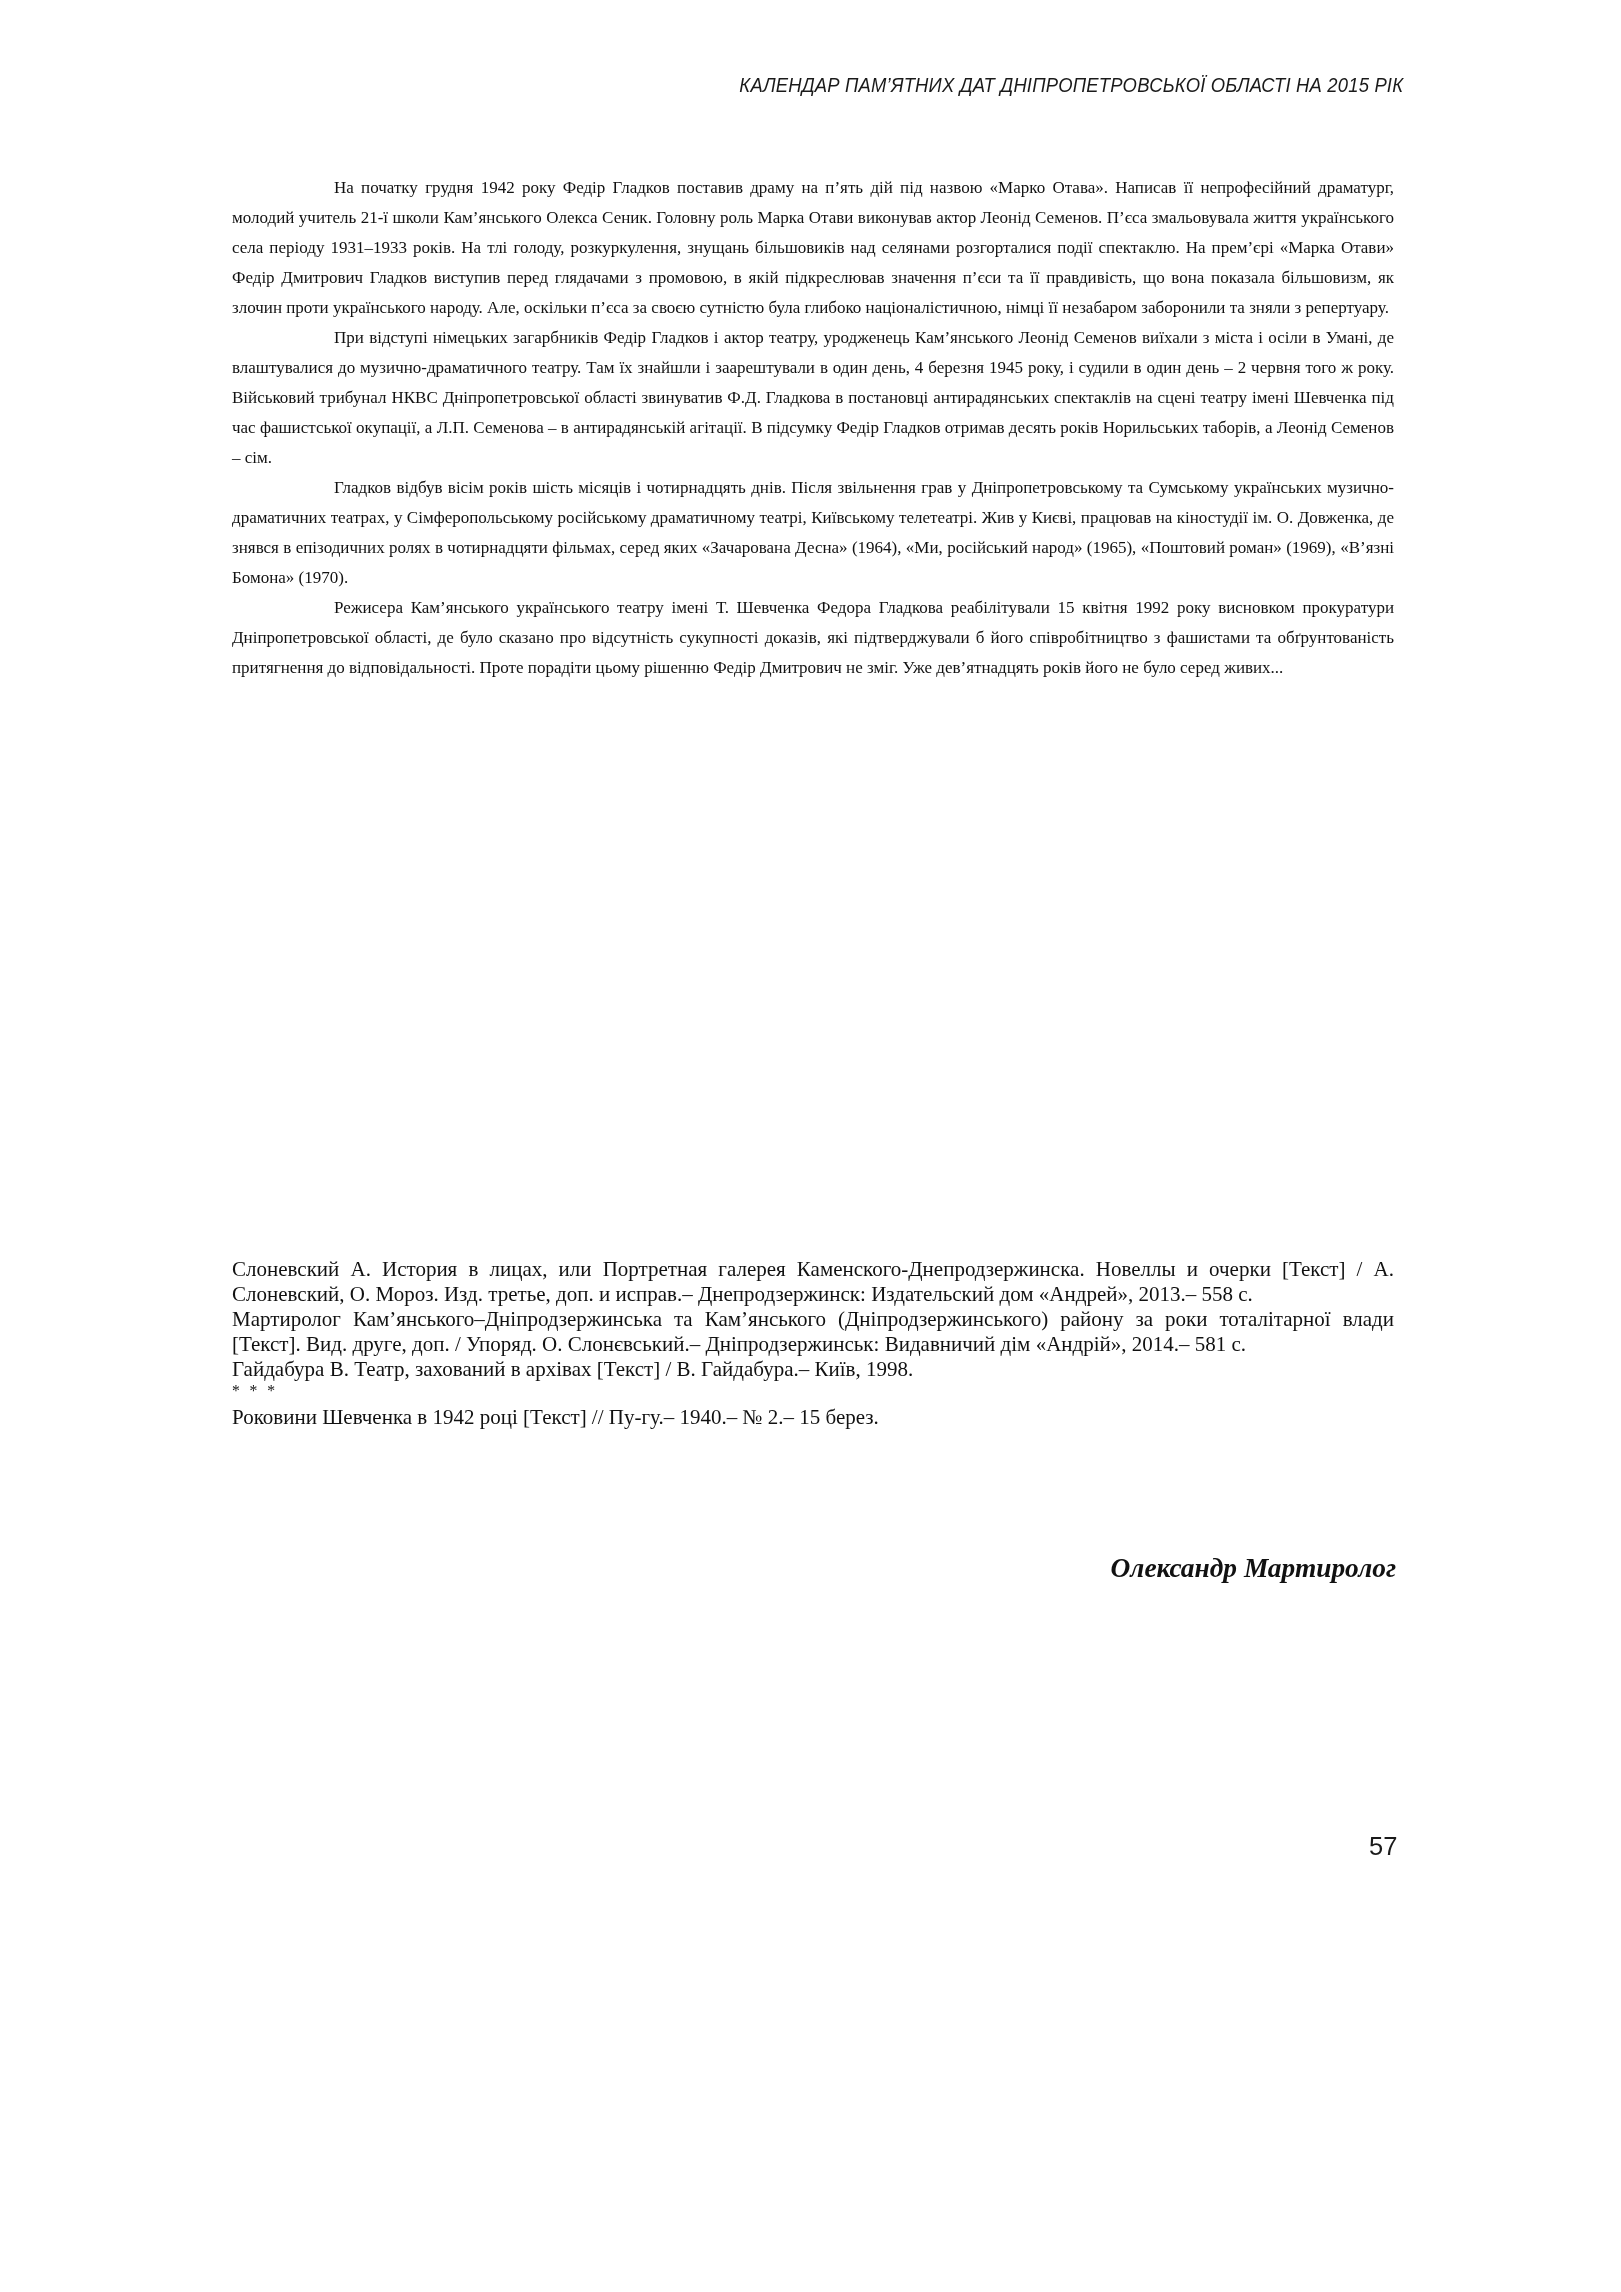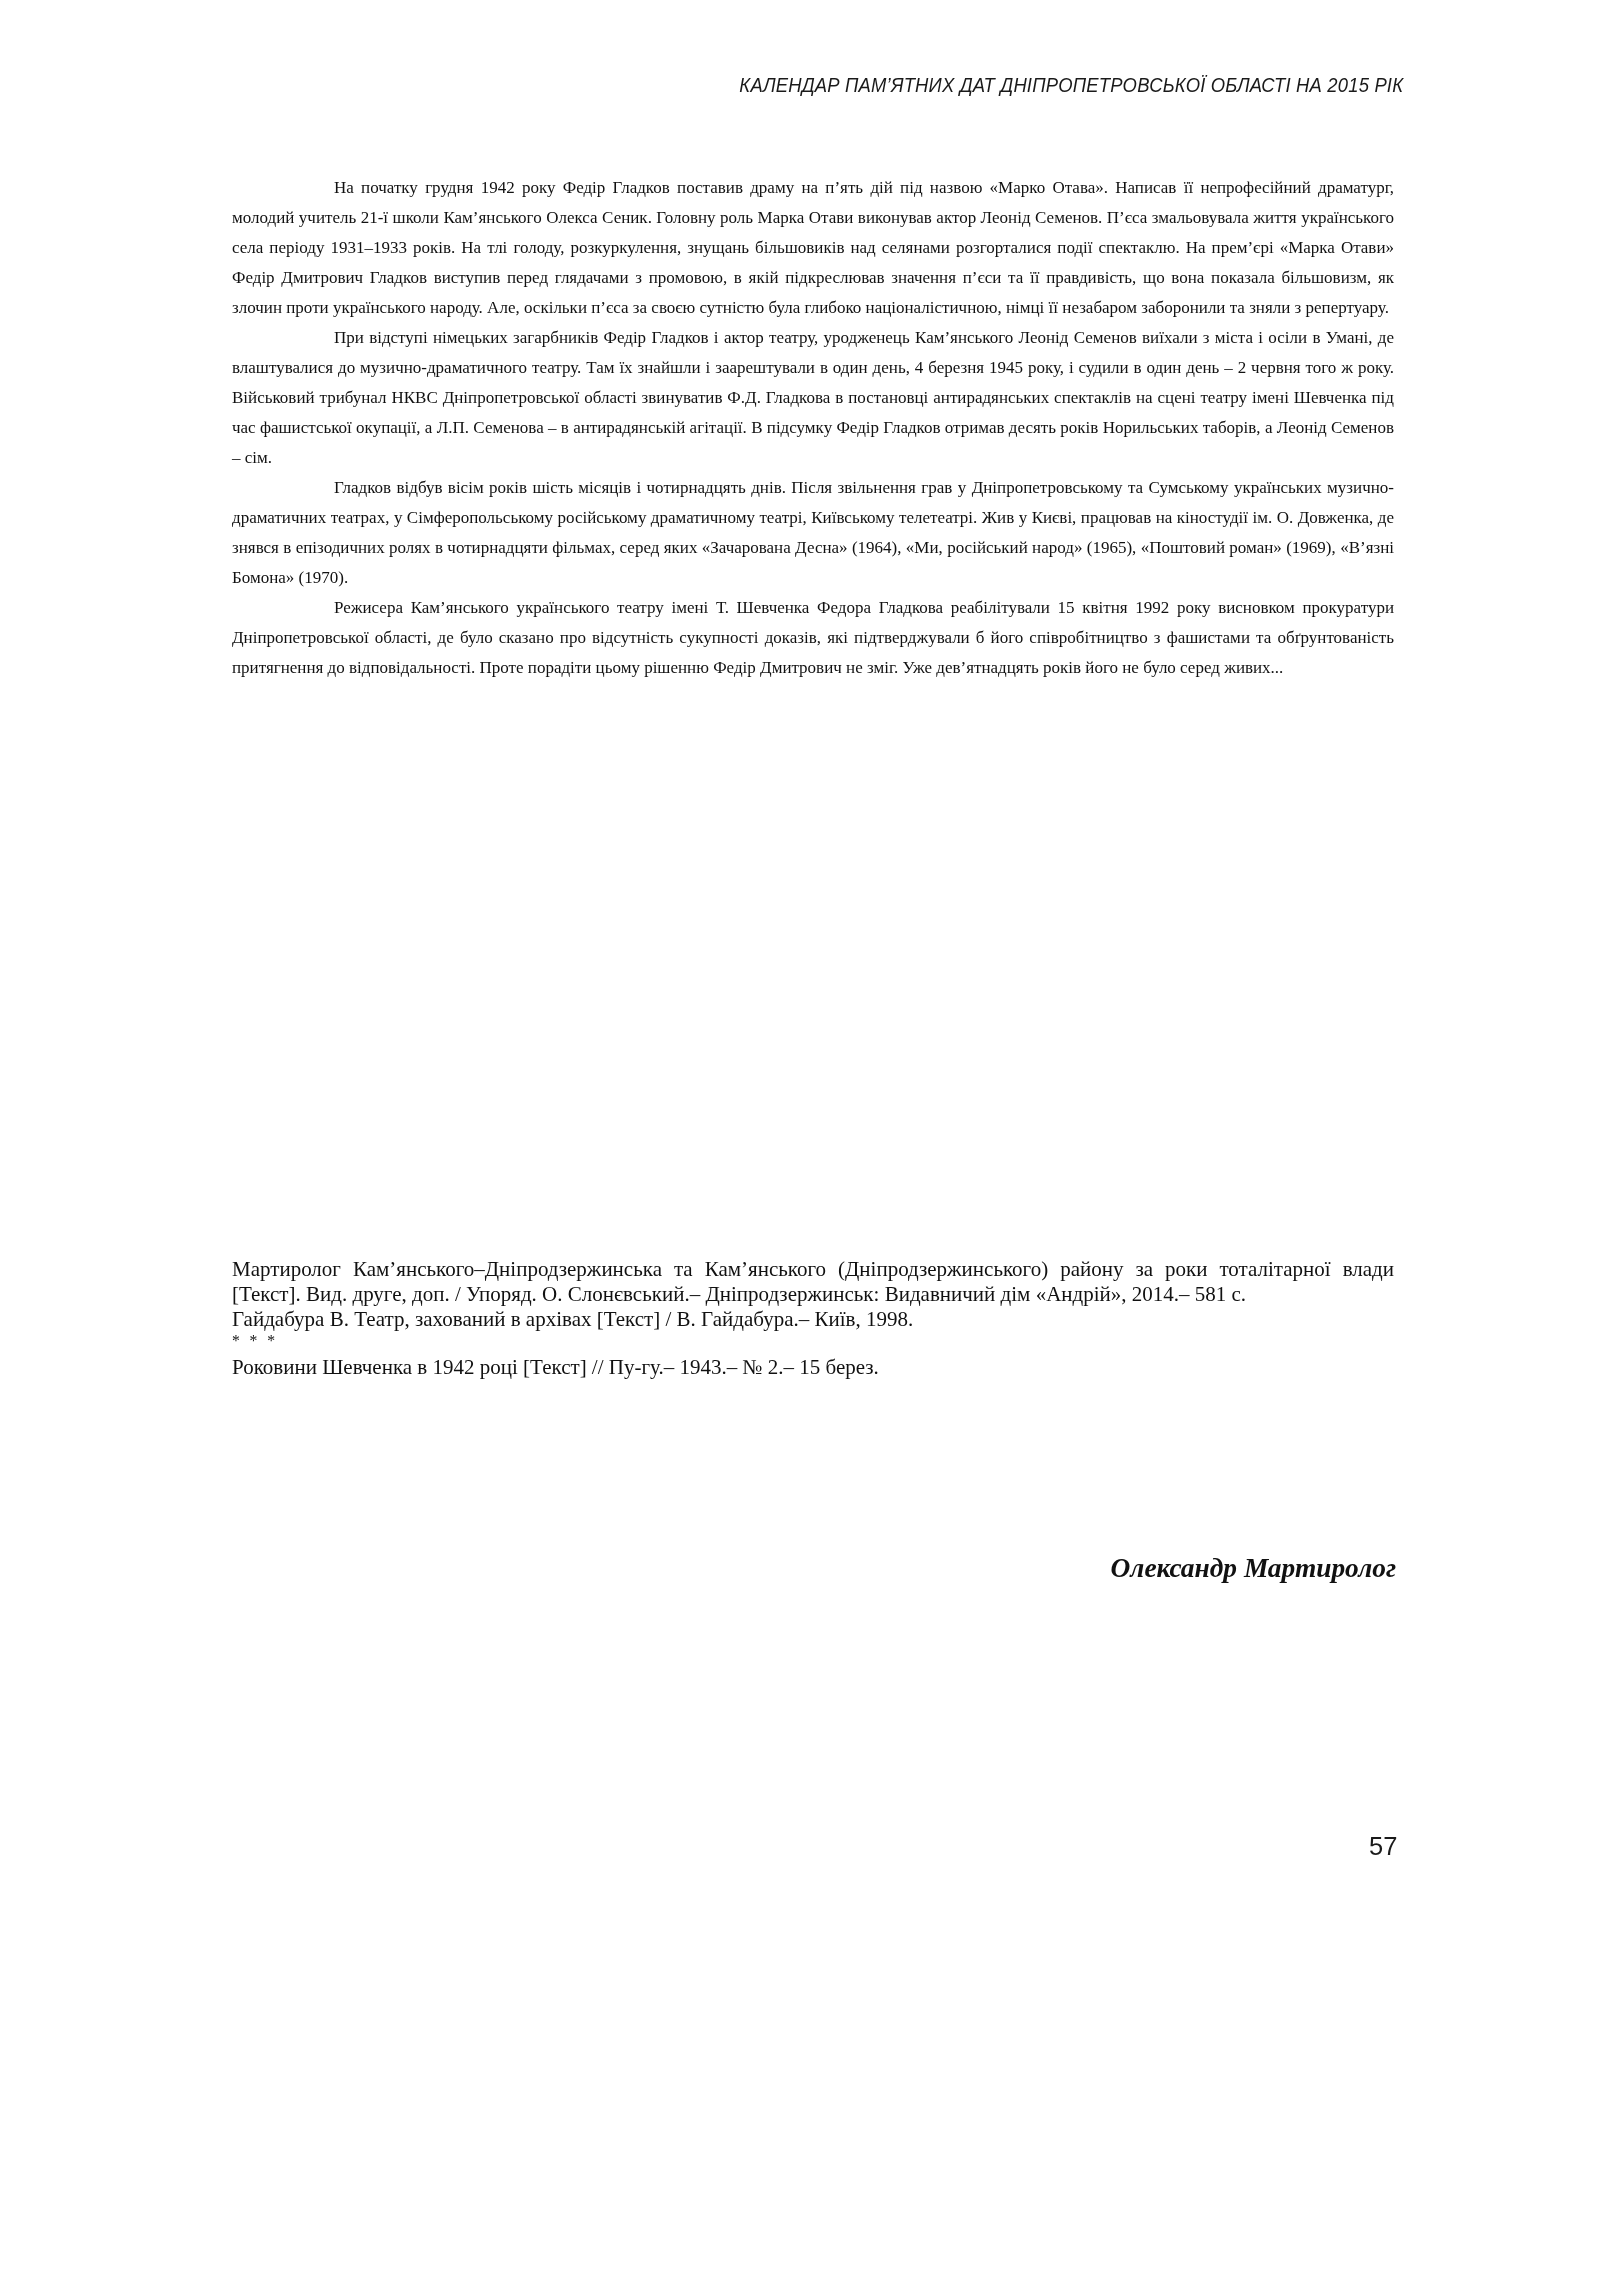--- a/index.html
+++ b/index.html
@@ -90,22 +90,23 @@
 <div class="running-header">КАЛЕНДАР ПАМ’ЯТНИХ ДАТ ДНІПРОПЕТРОВСЬКОЇ ОБЛАСТІ НА 2015 РІК</div>
 
 <div class="main-text">
   <p>На початку грудня 1942 року Федір Гладков поставив драму на п’ять дій під назвою «Марко Отава». Написав її непрофесійний драматург, молодий учитель 21-ї школи Кам’янського Олекса Сеник. Головну роль Марка Отави виконував актор Леонід Семенов. П’єса змальовувала життя українського села періоду 1931–1933 років. На тлі голоду, розкуркулення, знущань більшовиків над селянами розгорталися події спек­таклю. На прем’єрі «Марка Отави» Федір Дмитрович Гладков виступив перед глядача­ми з промовою, в якій підкреслював значення п’єси та її правдивість, що вона показала більшовизм, як злочин проти українського народу. Але, оскільки п’єса за своєю сутністю була глибоко націоналістичною, німці її незабаром заборонили та зняли з ре­пертуару.</p>
   <p>При відступі німецьких загарбників Федір Гладков і актор театру, уродженець Кам’янського Леонід Семенов виїхали з міста і осіли в Умані, де влаштувалися до му­зично-драматичного театру. Там їх знайшли і заарештували в один день, 4 березня 1945 року, і судили в один день – 2 червня того ж року. Військовий трибунал НКВС Дніпро­петровської області звинуватив Ф.Д. Гладкова в постановці антирадянських спектаклів на сцені театру імені Шевченка під час фашистської окупації, а Л.П. Семенова – в анти­радянській агітації. В підсумку Федір Гладков отримав десять років Норильських та­борів, а Леонід Семенов – сім.</p>
   <p>Гладков відбув вісім років шість місяців і чотирнадцять днів. Після звільнення грав у Дніпропетровському та Сумському українських музично-драматичних театрах, у Сімферопольському російському драматичному театрі, Київському телетеатрі. Жив у Києві, працював на кіностудії ім. О. Довженка, де знявся в епізодичних ролях в чотир­надцяти фільмах, серед яких «Зачарована Десна» (1964), «Ми, російський народ» (1965), «Поштовий роман» (1969), «В’язні Бомона» (1970).</p>
   <p>Режисера Кам’янського українського театру імені Т. Шевченка Федора Гладкова реабілітували 15 квітня 1992 року висновком прокуратури Дніпропетровської області, де було сказано про відсутність сукупності доказів, які підтверджували б його співробіт­ництво з фашистами та обґрунтованість притягнення до відповідальності. Проте по­радіти цьому рішенню Федір Дмитрович не зміг. Уже дев’ятнадцять років його не було серед живих...</p>
 </div>
 
 <div class="literature">
+  <p>Слоневский А. История в лицах, или Портретная галерея Каменского-Днепродзержинска. Новеллы и очерки [Текст] / А. Слоневский, О. Мороз. Изд. третье, доп. и исправ.– Днепродзержинск: Издательс­кий дом «Андрей», 2013.– 558 с.</p>
   <p>Мартиролог Кам’янського–Дніпродзержинська та Кам’янського (Дніпродзержинського) району за роки тоталітарної влади [Текст]. Вид. друге, доп. / Упоряд. О. Слонєвський.– Дніпродзержинськ: Ви­давничий дім «Андрій», 2014.– 581 с.</p>
   <p>Гайдабура В. Театр, захований в архівах [Текст] / В. Гайдабура.– Київ, 1998.</p>
   <p class="stars">* * *</p>
-  <p>Роковини Шевченка в 1942 році [Текст] // Пу-гу.– 1943.– № 2.– 15 берез.</p>
+  <p>Роковини Шевченка в 1942 році [Текст] // Пу-гу.– 1940.– № 2.– 15 берез.</p>
 </div>
 
 <div class="author">Олександр Мартиролог</div>
 
 <div class="page-number">57</div>
 
 
 </body></html>

